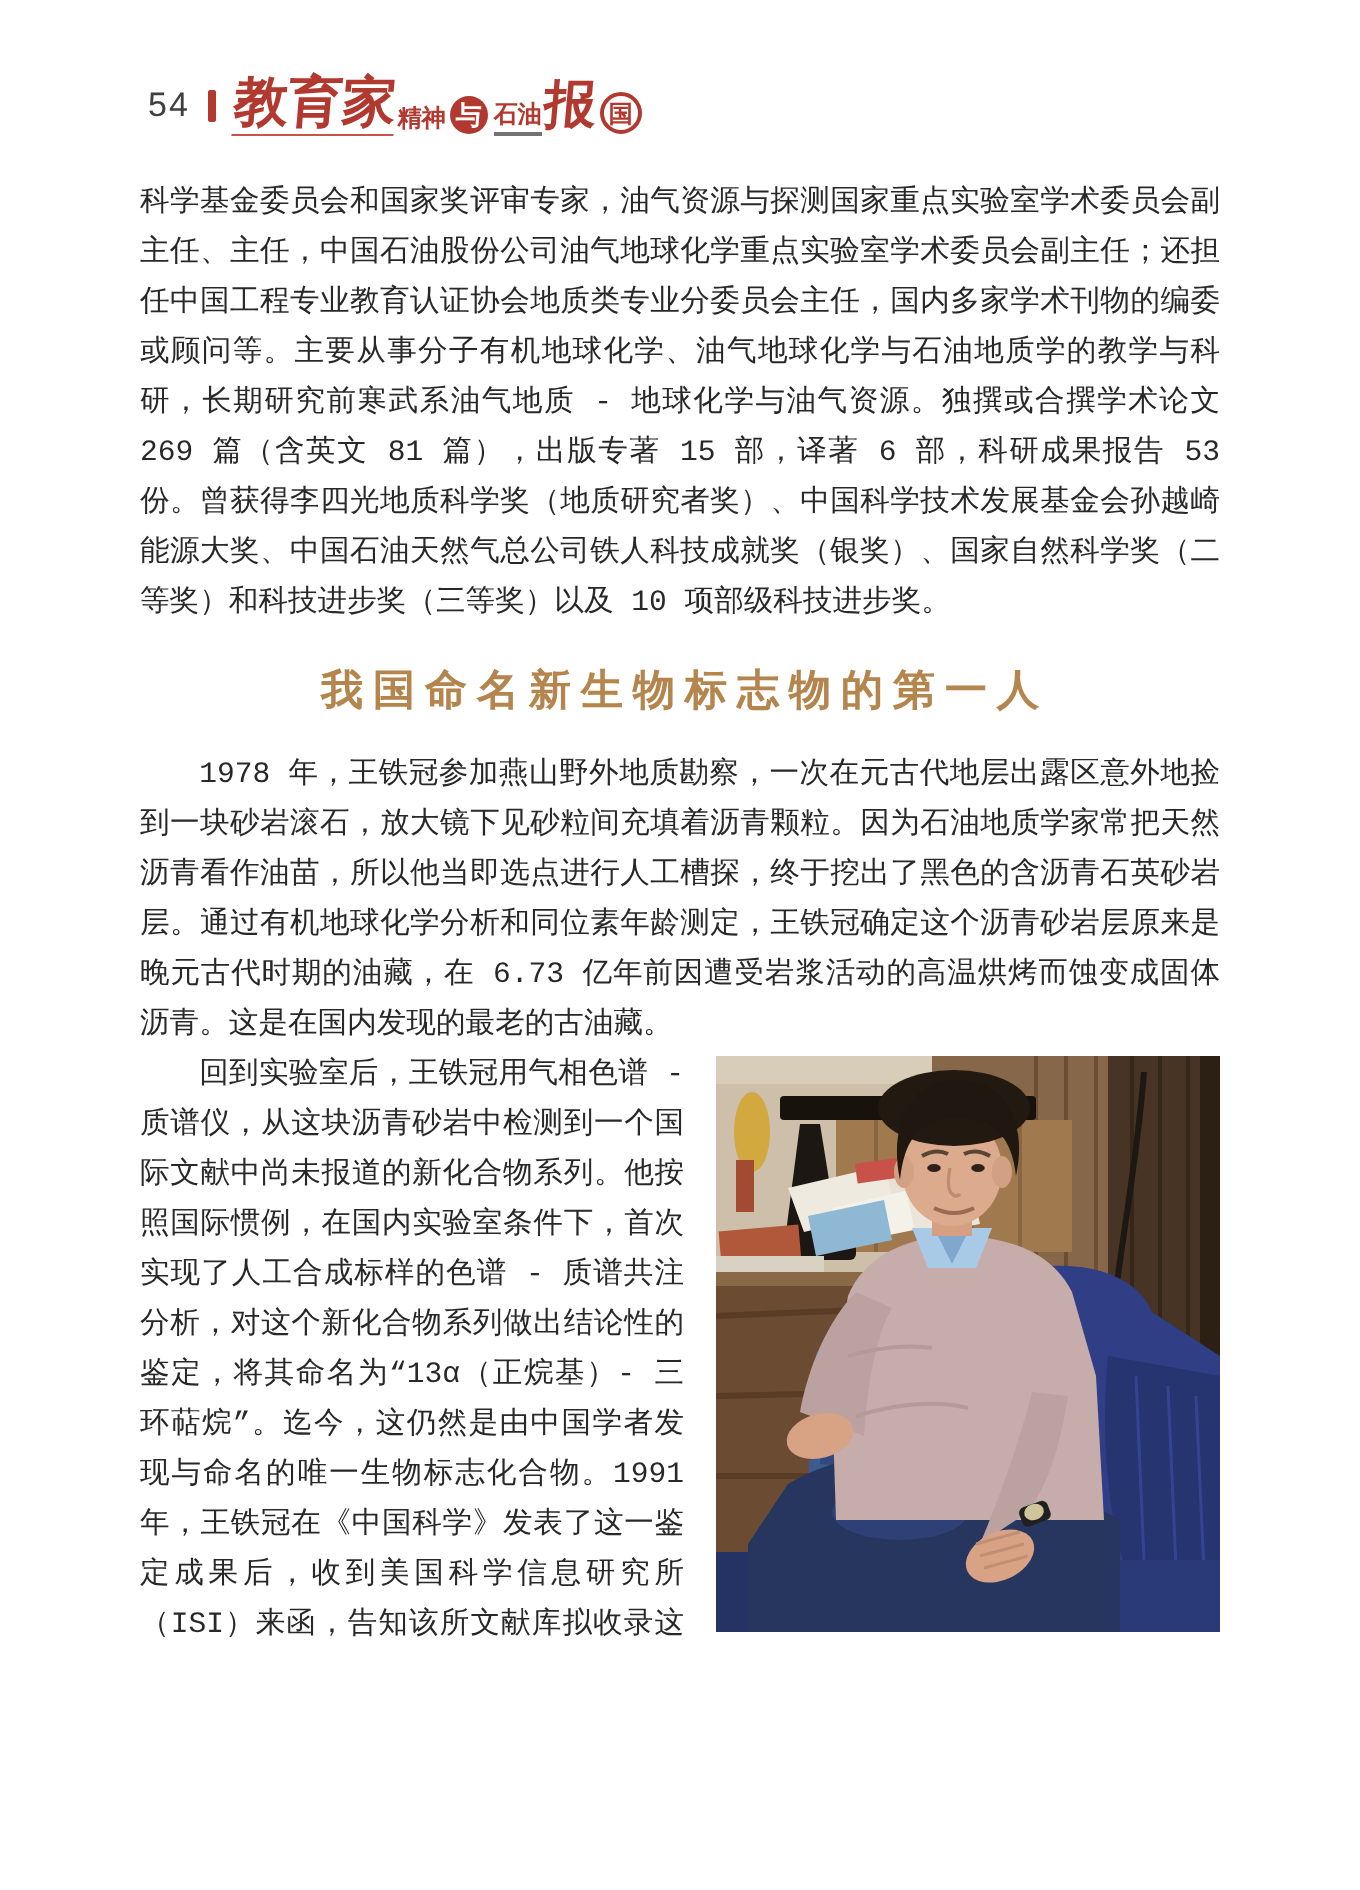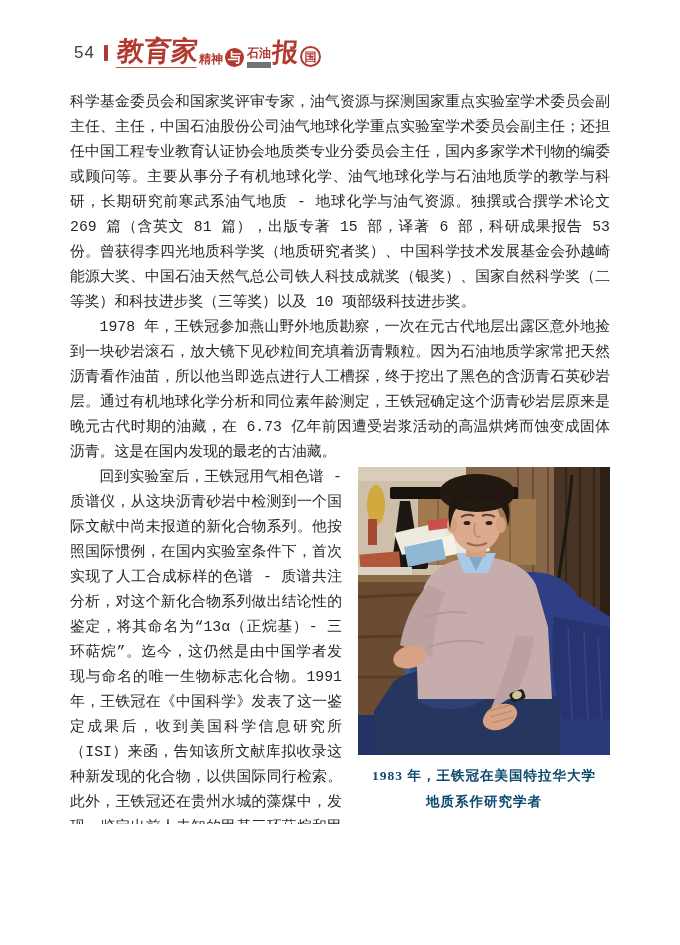--- a/index.html
+++ b/index.html
@@ -15,21 +15,21 @@
   
   .hdr { display:flex; align-items:center; height:34px; margin-left:4px; }
   .pagenum {
     font-family:"Liberation Sans","DejaVu Sans",sans-serif;
     font-size:17px; color:#3f3f3f; letter-spacing:1px; margin-right:9px;
   }
   .redbar { width:4px; height:16px; background:#b2392f; border-radius:1px; margin-right:9px; }
   .logo { display:flex; align-items:flex-end; color:#b2392f; font-weight:bold; line-height:1; }
   .logo .lg  { font-size:27px; border-bottom:1px solid #c4554a; padding-bottom:2px; transform:skewX(-5deg); }
   .logo .sm  { font-size:12px; padding-bottom:3px; margin-left:1px; }
-  .logo .u   { border-bottom:6px solid #737373; }
+  .logo .u   { border-bottom:2px solid #737373; }
   .logo .yu  {
     width:19px; height:19px; border-radius:50%; background:#b2392f; color:#ffffff;
     font-size:13px; display:flex; align-items:center; justify-content:center;
     margin:0 2px 1px 2px; font-weight:bold;
   }
   .logo .lg2 { font-size:26px; padding-bottom:2px; transform:skewX(-5deg); margin-left:1px; }
   .logo .guo {
     width:21px; height:21px; border-radius:50%; border:2px solid #b2392f;
     font-size:12px; display:flex; align-items:center; justify-content:center;
     box-sizing:border-box; margin:0 0 1px 2px;
@@ -66,20 +66,21 @@
       <span class="sm u">石油</span>
       <span class="lg2">报</span>
       <span class="guo">国</span>
     </div>
   </header>
 
   <main>
 
     <p class="para">科学基金委员会和国家奖评审专家，油气资源与探测国家重点实验室学术委员会副主任、主任，中国石油股份公司油气地球化学重点实验室学术委员会副主任；还担任中国工程专业教育认证协会地质类专业分委员会主任，国内多家学术刊物的编委或顾问等。主要从事分子有机地球化学、油气地球化学与石油地质学的教学与科研，长期研究前寒武系油气地质 - 地球化学与油气资源。独撰或合撰学术论文 269 篇（含英文 81 篇），出版专著 15 部，译著 6 部，科研成果报告 53 份。曾获得李四光地质科学奖（地质研究者奖）、中国科学技术发展基金会孙越崎能源大奖、中国石油天然气总公司铁人科技成就奖（银奖）、国家自然科学奖（二等奖）和科技进步奖（三等奖）以及 10 项部级科技进步奖。</p>
 
+    <h2 class="section-heading">我国命名新生物标志物的第一人</h2>
 
     <p class="para indent">1978 年，王铁冠参加燕山野外地质勘察，一次在元古代地层出露区意外地捡到一块砂岩滚石，放大镜下见砂粒间充填着沥青颗粒。因为石油地质学家常把天然沥青看作油苗，所以他当即选点进行人工槽探，终于挖出了黑色的含沥青石英砂岩层。通过有机地球化学分析和同位素年龄测定，王铁冠确定这个沥青砂岩层原来是晚元古代时期的油藏，在 6.73 亿年前因遭受岩浆活动的高温烘烤而蚀变成固体沥青。这是在国内发现的最老的古油藏。</p>
 
     <div class="photo-block">
       <div class="photo">
         <svg viewBox="0 0 252 288" preserveAspectRatio="none">
 
           <rect width="252" height="288" fill="#87674a"></rect>
           <g stroke="#6d4e33" stroke-width="2">
             <line x1="160" y1="0" x2="160" y2="125"></line>

